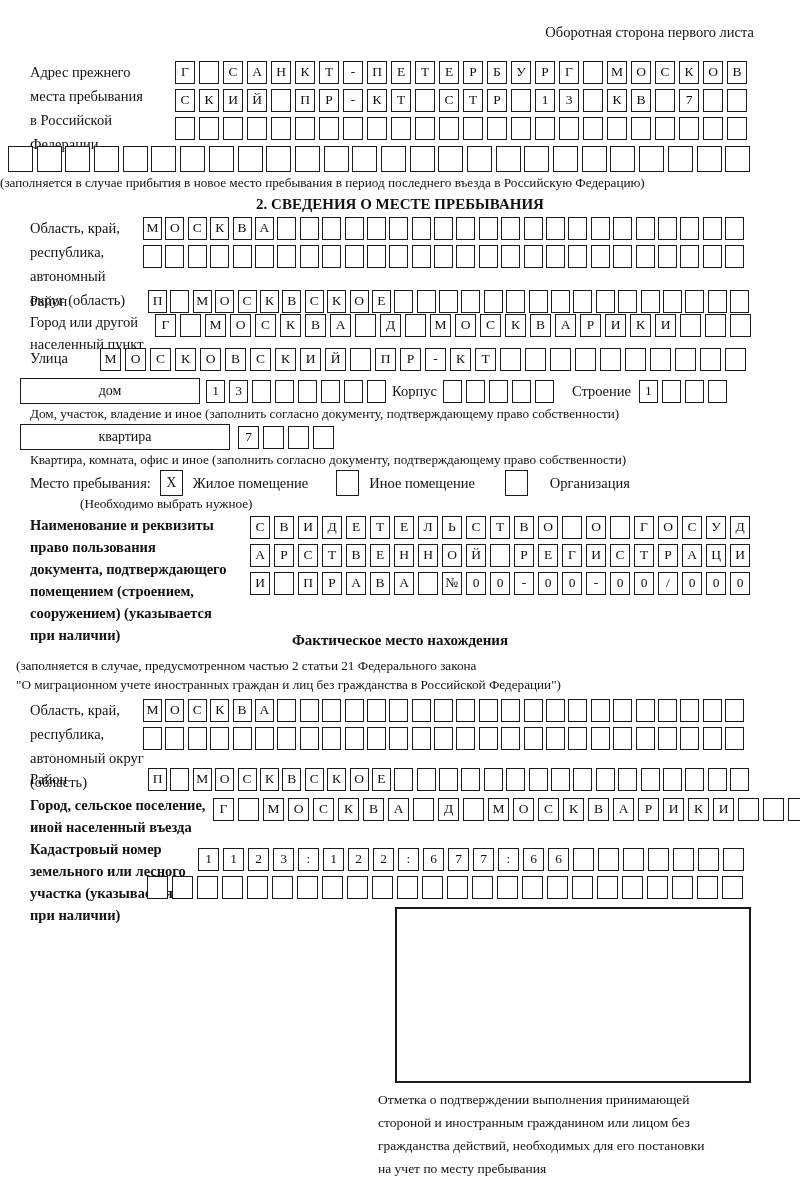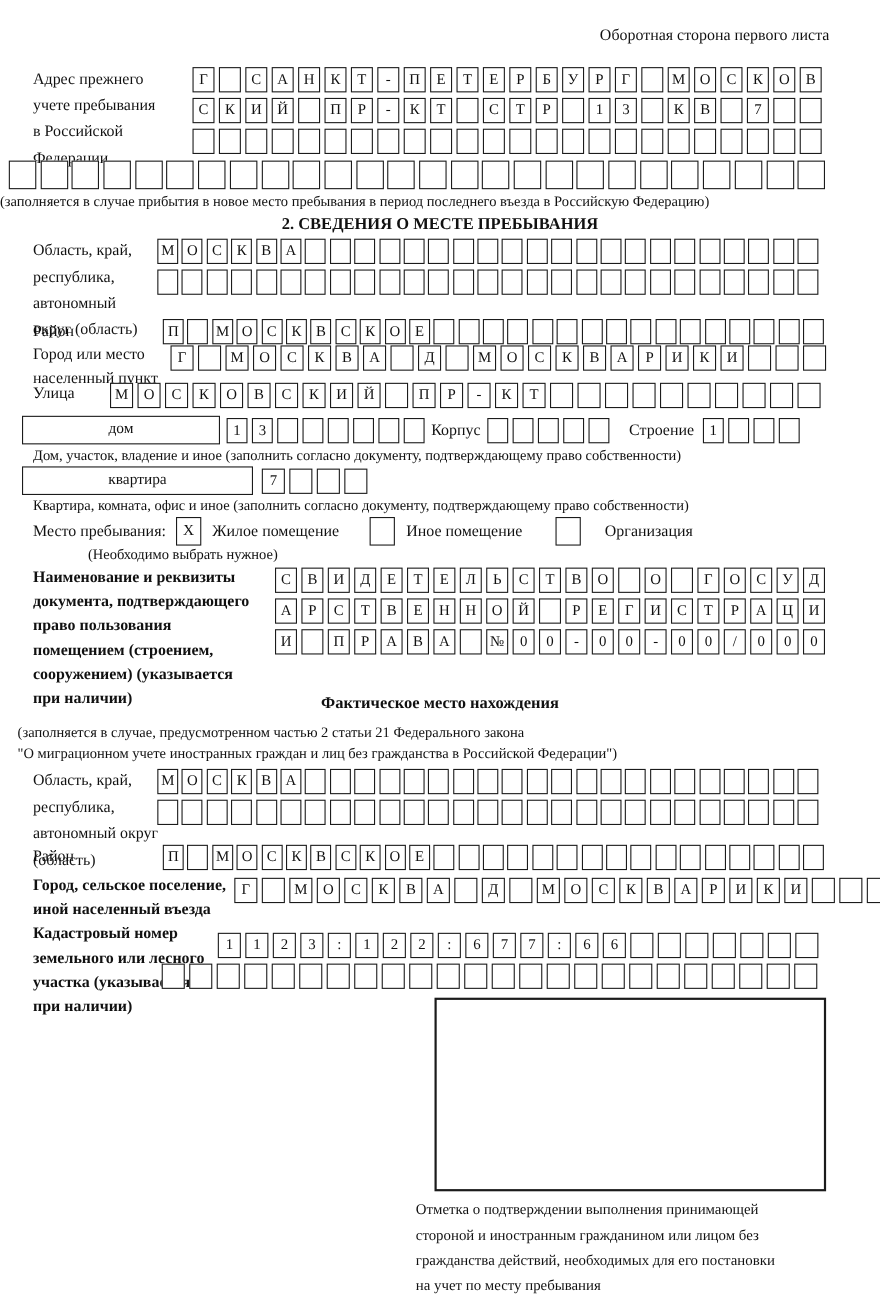--- a/index.html
+++ b/index.html
@@ -39,21 +39,21 @@
 </style>
 </head>
 <body>
 
 <div class="sheet">
 
   <div class="abs hdr" style="top:24px;right:58px">Оборотная сторона первого листа</div>
 
   <div class="abs label" style="left:30px;top:60px;width:150px">
       <div>Адрес прежнего</div>
-      <div>учете пребывания</div>
+      <div>места пребывания</div>
       <div>в Российской</div>
       <div>Федерации</div>
     </div>
   <div class="abs boxrow" style="left:175px;top:61px"><span class="cell">Г</span><span class="cell"></span><span class="cell">С</span><span class="cell">А</span><span class="cell">Н</span><span class="cell">К</span><span class="cell">Т</span><span class="cell">-</span><span class="cell">П</span><span class="cell">Е</span><span class="cell">Т</span><span class="cell">Е</span><span class="cell">Р</span><span class="cell">Б</span><span class="cell">У</span><span class="cell">Р</span><span class="cell">Г</span><span class="cell"></span><span class="cell">М</span><span class="cell">О</span><span class="cell">С</span><span class="cell">К</span><span class="cell">О</span><span class="cell">В</span></div>
   <div class="abs boxrow" style="left:175px;top:89px"><span class="cell">С</span><span class="cell">К</span><span class="cell">И</span><span class="cell">Й</span><span class="cell"></span><span class="cell">П</span><span class="cell">Р</span><span class="cell">-</span><span class="cell">К</span><span class="cell">Т</span><span class="cell"></span><span class="cell">С</span><span class="cell">Т</span><span class="cell">Р</span><span class="cell"></span><span class="cell">1</span><span class="cell">3</span><span class="cell"></span><span class="cell">К</span><span class="cell">В</span><span class="cell"></span><span class="cell">7</span><span class="cell"></span><span class="cell"></span></div>
   <div class="abs boxrow" style="left:175px;top:117px"><span class="cell"></span><span class="cell"></span><span class="cell"></span><span class="cell"></span><span class="cell"></span><span class="cell"></span><span class="cell"></span><span class="cell"></span><span class="cell"></span><span class="cell"></span><span class="cell"></span><span class="cell"></span><span class="cell"></span><span class="cell"></span><span class="cell"></span><span class="cell"></span><span class="cell"></span><span class="cell"></span><span class="cell"></span><span class="cell"></span><span class="cell"></span><span class="cell"></span><span class="cell"></span><span class="cell"></span></div>
   <div class="abs boxrow p28" style="left:8px;top:146px"><span class="cell"></span><span class="cell"></span><span class="cell"></span><span class="cell"></span><span class="cell"></span><span class="cell"></span><span class="cell"></span><span class="cell"></span><span class="cell"></span><span class="cell"></span><span class="cell"></span><span class="cell"></span><span class="cell"></span><span class="cell"></span><span class="cell"></span><span class="cell"></span><span class="cell"></span><span class="cell"></span><span class="cell"></span><span class="cell"></span><span class="cell"></span><span class="cell"></span><span class="cell"></span><span class="cell"></span><span class="cell"></span><span class="cell"></span></div>
   <div class="abs caption" style="left:0;top:175px;width:800px">(заполняется в случае прибытия в новое место пребывания в период последнего въезда в Российскую Федерацию)</div>
 
   <div class="abs title" style="left:0;top:196px;width:800px">2. СВЕДЕНИЯ О МЕСТЕ ПРЕБЫВАНИЯ</div>
@@ -64,21 +64,21 @@
       <div>автономный</div>
       <div>округ (область)</div>
     </div>
   <div class="abs boxrow p225" style="left:143px;top:217px"><span class="cell">М</span><span class="cell">О</span><span class="cell">С</span><span class="cell">К</span><span class="cell">В</span><span class="cell">А</span><span class="cell"></span><span class="cell"></span><span class="cell"></span><span class="cell"></span><span class="cell"></span><span class="cell"></span><span class="cell"></span><span class="cell"></span><span class="cell"></span><span class="cell"></span><span class="cell"></span><span class="cell"></span><span class="cell"></span><span class="cell"></span><span class="cell"></span><span class="cell"></span><span class="cell"></span><span class="cell"></span><span class="cell"></span><span class="cell"></span><span class="cell"></span></div>
   <div class="abs boxrow p225" style="left:143px;top:245px"><span class="cell"></span><span class="cell"></span><span class="cell"></span><span class="cell"></span><span class="cell"></span><span class="cell"></span><span class="cell"></span><span class="cell"></span><span class="cell"></span><span class="cell"></span><span class="cell"></span><span class="cell"></span><span class="cell"></span><span class="cell"></span><span class="cell"></span><span class="cell"></span><span class="cell"></span><span class="cell"></span><span class="cell"></span><span class="cell"></span><span class="cell"></span><span class="cell"></span><span class="cell"></span><span class="cell"></span><span class="cell"></span><span class="cell"></span><span class="cell"></span></div>
 
   <div class="abs label" style="left:30px;top:289px">Район</div>
   <div class="abs boxrow p225" style="left:148px;top:290px"><span class="cell">П</span><span class="cell"></span><span class="cell">М</span><span class="cell">О</span><span class="cell">С</span><span class="cell">К</span><span class="cell">В</span><span class="cell">С</span><span class="cell">К</span><span class="cell">О</span><span class="cell">Е</span><span class="cell"></span><span class="cell"></span><span class="cell"></span><span class="cell"></span><span class="cell"></span><span class="cell"></span><span class="cell"></span><span class="cell"></span><span class="cell"></span><span class="cell"></span><span class="cell"></span><span class="cell"></span><span class="cell"></span><span class="cell"></span><span class="cell"></span><span class="cell"></span></div>
 
   <div class="abs label" style="left:30px;top:311px;width:150px;line-height:22px">
-      <div>Город или место</div>
+      <div>Город или другой</div>
       <div>населенный пункт</div>
     </div>
   <div class="abs boxrow p25" style="left:155px;top:314px"><span class="cell">Г</span><span class="cell"></span><span class="cell">М</span><span class="cell">О</span><span class="cell">С</span><span class="cell">К</span><span class="cell">В</span><span class="cell">А</span><span class="cell"></span><span class="cell">Д</span><span class="cell"></span><span class="cell">М</span><span class="cell">О</span><span class="cell">С</span><span class="cell">К</span><span class="cell">В</span><span class="cell">А</span><span class="cell">Р</span><span class="cell">И</span><span class="cell">К</span><span class="cell">И</span><span class="cell"></span><span class="cell"></span><span class="cell"></span></div>
 
   <div class="abs label" style="left:30px;top:346px">Улица</div>
   <div class="abs boxrow p25" style="left:100px;top:348px"><span class="cell">М</span><span class="cell">О</span><span class="cell">С</span><span class="cell">К</span><span class="cell">О</span><span class="cell">В</span><span class="cell">С</span><span class="cell">К</span><span class="cell">И</span><span class="cell">Й</span><span class="cell"></span><span class="cell">П</span><span class="cell">Р</span><span class="cell">-</span><span class="cell">К</span><span class="cell">Т</span><span class="cell"></span><span class="cell"></span><span class="cell"></span><span class="cell"></span><span class="cell"></span><span class="cell"></span><span class="cell"></span><span class="cell"></span><span class="cell"></span><span class="cell"></span></div>
 
   <div class="abs flexrow" style="left:20px;top:378px">
     <div class="labelbox" style="width:180px">дом</div>
     <div class="boxrow p23" style="margin-left:6px"><span class="cell">1</span><span class="cell">3</span><span class="cell"></span><span class="cell"></span><span class="cell"></span><span class="cell"></span><span class="cell"></span><span class="cell"></span></div>
@@ -101,22 +101,22 @@
     <span class="optlabel" style="margin-left:10px">Жилое помещение</span>
     <span class="checkbox" style="margin-left:28px"></span>
     <span class="optlabel" style="margin-left:10px">Иное помещение</span>
     <span class="checkbox" style="margin-left:30px"></span>
     <span class="optlabel" style="margin-left:22px">Организация</span>
   </div>
   <div class="abs caption" style="left:80px;top:496px;width:340px">(Необходимо выбрать нужное)</div>
 
   <div class="abs label lh22" style="left:30px;top:514px;width:215px">
       <div>Наименование и реквизиты</div>
+      <div>право пользования</div>
       <div>документа, подтверждающего</div>
-      <div>право пользования</div>
       <div>помещением (строением,</div>
       <div>сооружением) (указывается</div>
       <div>при наличии)</div>
     </div>
   <div class="abs boxrow" style="left:250px;top:516px"><span class="cell">С</span><span class="cell">В</span><span class="cell">И</span><span class="cell">Д</span><span class="cell">Е</span><span class="cell">Т</span><span class="cell">Е</span><span class="cell">Л</span><span class="cell">Ь</span><span class="cell">С</span><span class="cell">Т</span><span class="cell">В</span><span class="cell">О</span><span class="cell"></span><span class="cell">О</span><span class="cell"></span><span class="cell">Г</span><span class="cell">О</span><span class="cell">С</span><span class="cell">У</span><span class="cell">Д</span></div>
   <div class="abs boxrow" style="left:250px;top:544px"><span class="cell">А</span><span class="cell">Р</span><span class="cell">С</span><span class="cell">Т</span><span class="cell">В</span><span class="cell">Е</span><span class="cell">Н</span><span class="cell">Н</span><span class="cell">О</span><span class="cell">Й</span><span class="cell"></span><span class="cell">Р</span><span class="cell">Е</span><span class="cell">Г</span><span class="cell">И</span><span class="cell">С</span><span class="cell">Т</span><span class="cell">Р</span><span class="cell">А</span><span class="cell">Ц</span><span class="cell">И</span></div>
   <div class="abs boxrow" style="left:250px;top:572px"><span class="cell">И</span><span class="cell"></span><span class="cell">П</span><span class="cell">Р</span><span class="cell">А</span><span class="cell">В</span><span class="cell">А</span><span class="cell"></span><span class="cell">№</span><span class="cell">0</span><span class="cell">0</span><span class="cell">-</span><span class="cell">0</span><span class="cell">0</span><span class="cell">-</span><span class="cell">0</span><span class="cell">0</span><span class="cell">/</span><span class="cell">0</span><span class="cell">0</span><span class="cell">0</span></div>
 
   <div class="abs title" style="left:0;top:632px;width:800px">Фактическое место нахождения</div>
   <div class="abs caption" style="left:16px;top:656px;width:800px;line-height:19px">

